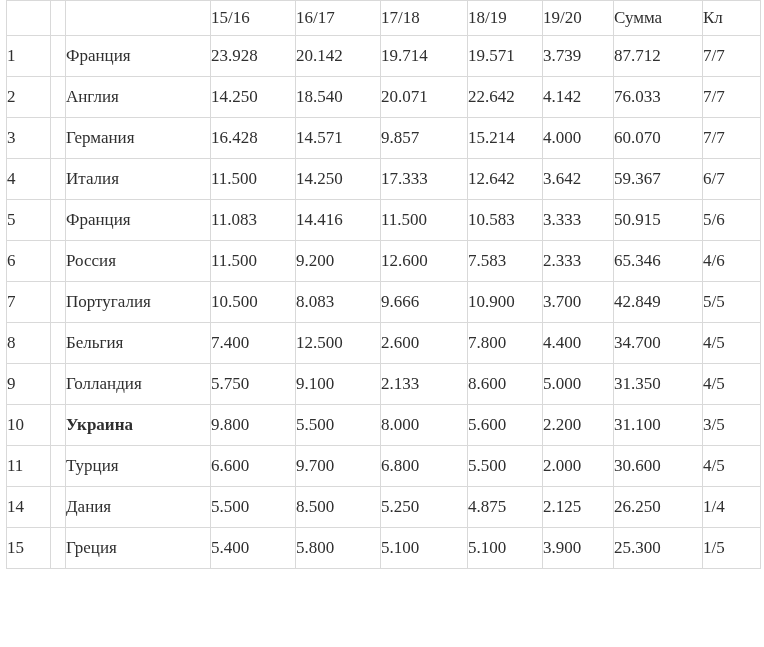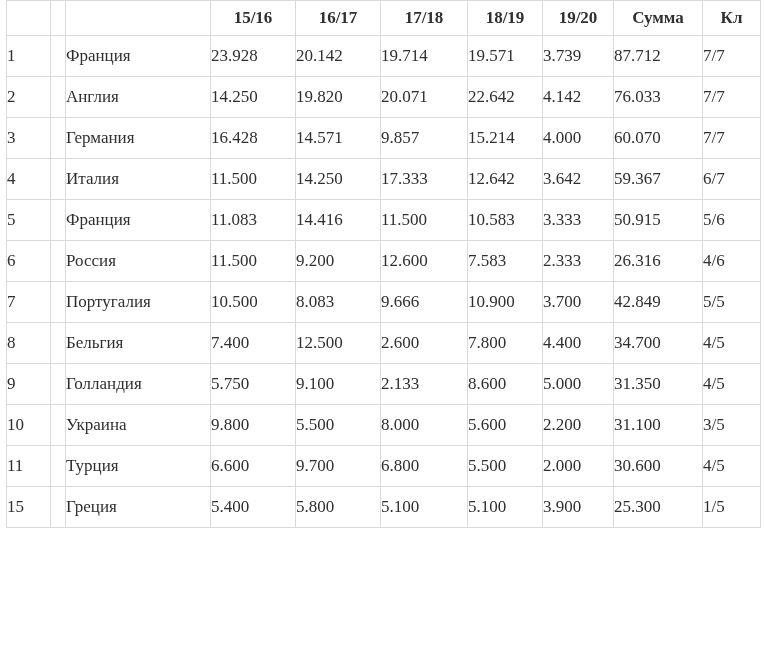--- a/index.html
+++ b/index.html
@@ -25,27 +25,27 @@
     color: #2f2f2f;
     background: #ffffff;
   }
   table.coef td {
     border: 1px solid #d9d9d9;
     padding: 0;
     vertical-align: middle;
     overflow: hidden;
     white-space: nowrap;
   }
-  thead td { height: 34px; font-weight: bold; text-align: center; }
+  thead td { height: 34px; font-weight: normal; }
   tbody td { height: 40px; }
   td.rank    { padding-left: 18px; }
   td.spacer  { padding: 0; }
   td.country { padding-left: 9px; }
   td.num     { padding-left: 10px; }
-  td.bold    { font-weight: normal; }
+  td.bold    { font-weight: bold; }
 </style>
 </head>
 <body>
 
 <div class="page">
   <table class="coef">
     <colgroup>
       <col style="width:44px">
       <col style="width:15px">
       <col style="width:145px">
@@ -82,21 +82,21 @@
           <td class="num">19.571</td>
           <td class="num">3.739</td>
           <td class="num">87.712</td>
           <td class="num">7/7</td>
         </tr>
         <tr>
           <td class="rank">2</td>
           <td class="spacer"></td>
           <td class="country">Англия</td>
           <td class="num">14.250</td>
-          <td class="num">19.820</td>
+          <td class="num">18.540</td>
           <td class="num">20.071</td>
           <td class="num">22.642</td>
           <td class="num">4.142</td>
           <td class="num">76.033</td>
           <td class="num">7/7</td>
         </tr>
         <tr>
           <td class="rank">3</td>
           <td class="spacer"></td>
           <td class="country">Германия</td>
@@ -134,21 +134,21 @@
         </tr>
         <tr>
           <td class="rank">6</td>
           <td class="spacer"></td>
           <td class="country">Россия</td>
           <td class="num">11.500</td>
           <td class="num">9.200</td>
           <td class="num">12.600</td>
           <td class="num">7.583</td>
           <td class="num">2.333</td>
-          <td class="num">26.316</td>
+          <td class="num">65.346</td>
           <td class="num">4/6</td>
         </tr>
         <tr>
           <td class="rank">7</td>
           <td class="spacer"></td>
           <td class="country">Португалия</td>
           <td class="num">10.500</td>
           <td class="num">8.083</td>
           <td class="num">9.666</td>
           <td class="num">10.900</td>
@@ -198,20 +198,32 @@
           <td class="country">Турция</td>
           <td class="num">6.600</td>
           <td class="num">9.700</td>
           <td class="num">6.800</td>
           <td class="num">5.500</td>
           <td class="num">2.000</td>
           <td class="num">30.600</td>
           <td class="num">4/5</td>
         </tr>
         <tr>
+          <td class="rank">14</td>
+          <td class="spacer"></td>
+          <td class="country">Дания</td>
+          <td class="num">5.500</td>
+          <td class="num">8.500</td>
+          <td class="num">5.250</td>
+          <td class="num">4.875</td>
+          <td class="num">2.125</td>
+          <td class="num">26.250</td>
+          <td class="num">1/4</td>
+        </tr>
+        <tr>
           <td class="rank">15</td>
           <td class="spacer"></td>
           <td class="country">Греция</td>
           <td class="num">5.400</td>
           <td class="num">5.800</td>
           <td class="num">5.100</td>
           <td class="num">5.100</td>
           <td class="num">3.900</td>
           <td class="num">25.300</td>
           <td class="num">1/5</td>

